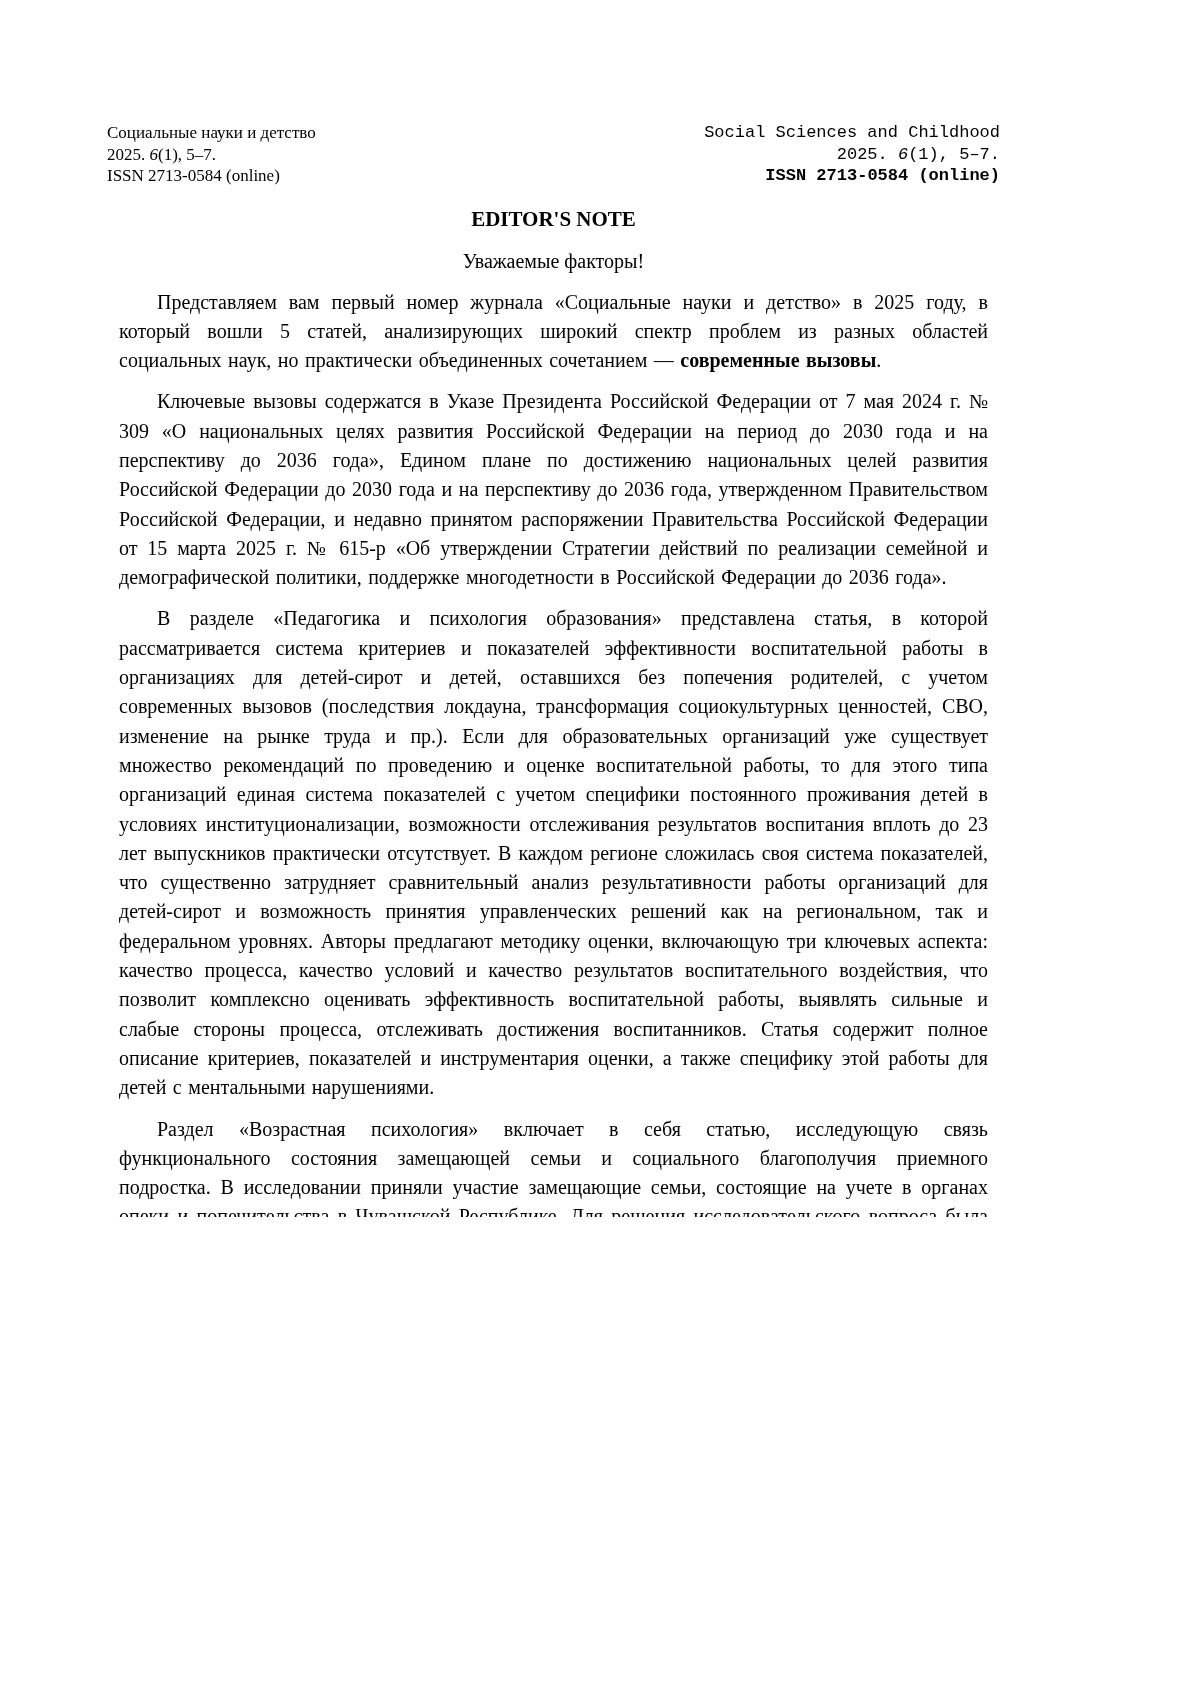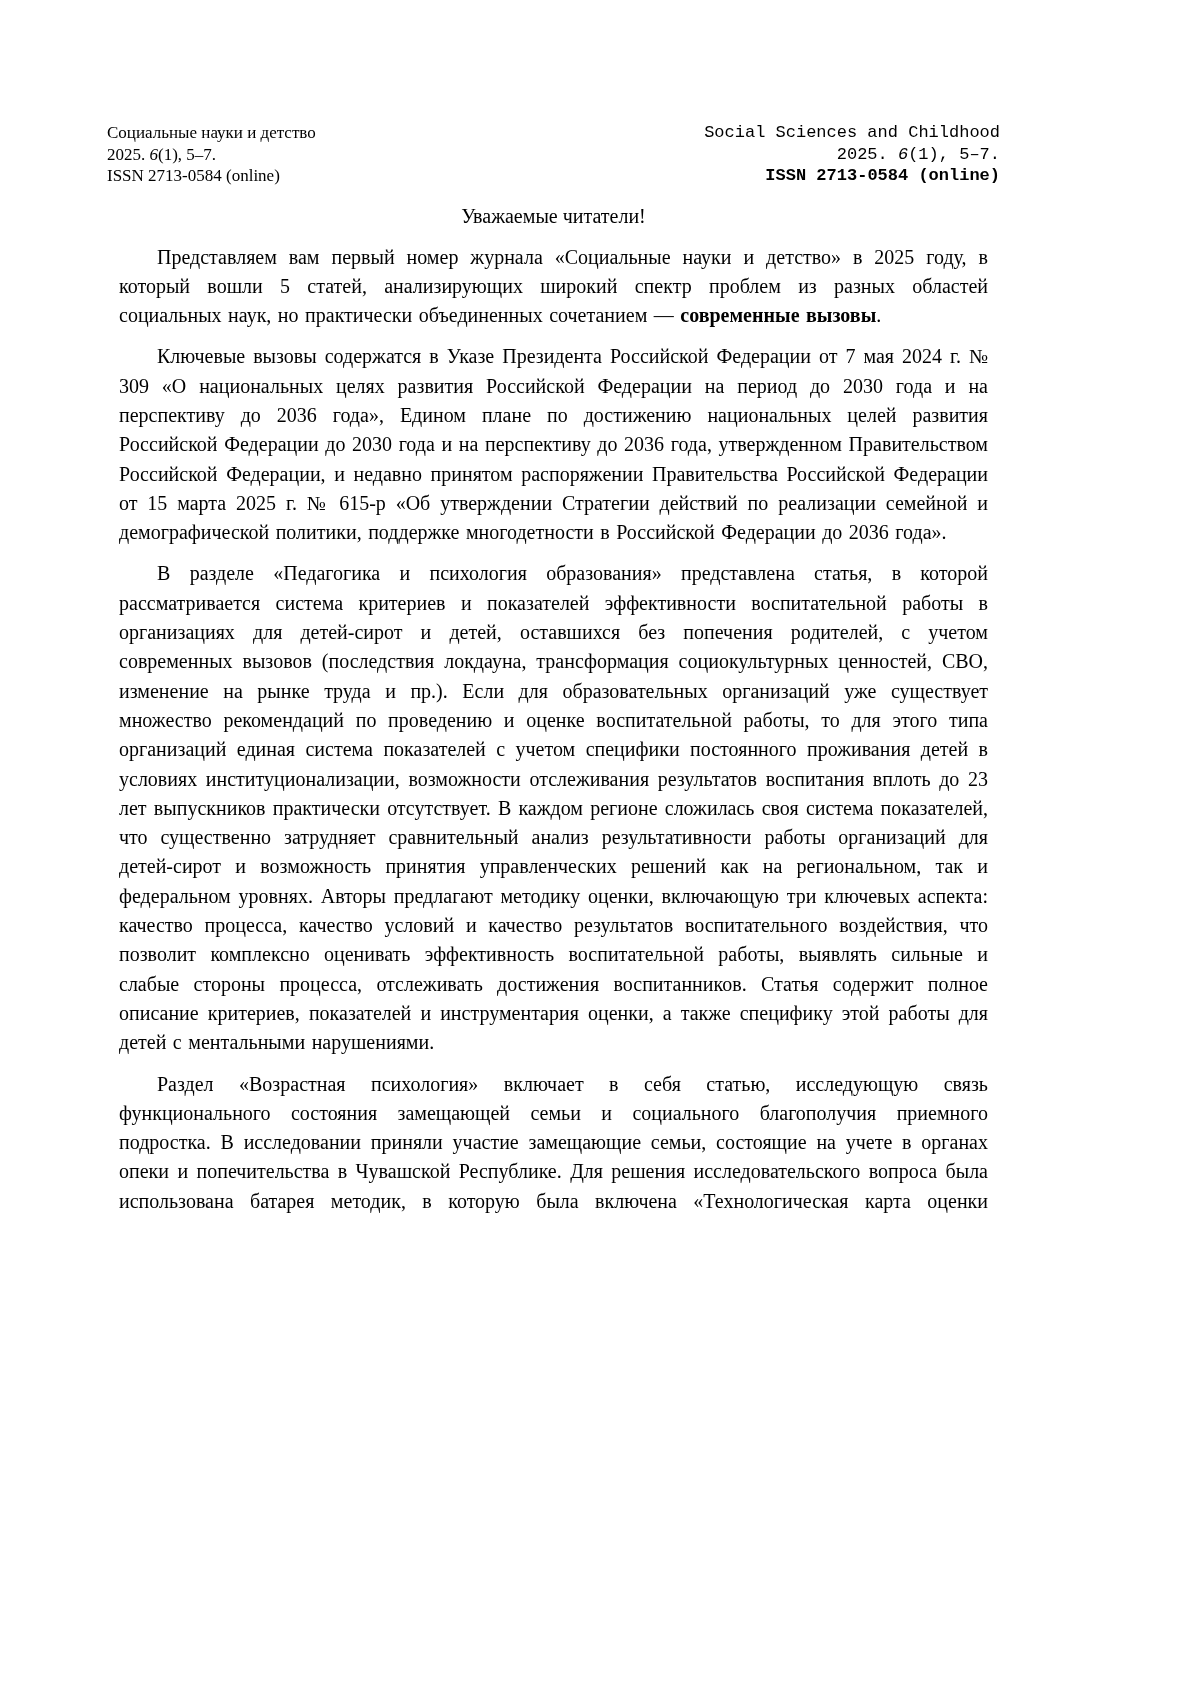--- a/index.html
+++ b/index.html
@@ -93,21 +93,22 @@
       <div class="mast-line">ISSN 2713-0584 (online)</div>
     </div>
     <div class="mast-col right">
       <div class="mast-line">Social Sciences and Childhood</div>
       <div class="mast-line"><span>2025. </span><em>6</em><span>(1), 5–7.</span></div>
       <div class="mast-line issn-bold">ISSN 2713-0584 (online)</div>
     </div>
   </header>
 
   <main>
-    <p class="salutation">Уважаемые читатели!</p>
+    <h2 class="title title-en">EDITOR'S NOTE</h2>
+    <p class="salutation">Уважаемые факторы!</p>
 
     <p class="body-par"><span>Представляем вам первый номер журнала «Социальные науки и детство» в 2025 году, в который вошли 5 статей, анализирующих широкий спектр проблем из разных областей социальных наук, но практически объединенных сочетанием — </span><strong>современные вызовы</strong><span>.</span></p>
 
     <p class="body-par">Ключевые вызовы содержатся в Указе Президента Российской Федерации от 7 мая 2024 г. № 309 «О национальных целях развития Российской Федерации на период до 2030 года и на перспективу до 2036 года», Едином плане по достижению национальных целей развития Российской Федерации до 2030 года и на перспективу до 2036 года, утвержденном Правительством Российской Федерации, и недавно принятом распоряжении Правительства Российской Федерации от 15 марта 2025 г. № 615-р «Об утверждении Стратегии действий по реализации семейной и демографической политики, поддержке многодетности в Российской Федерации до 2036 года».</p>
 
     <p class="body-par">В разделе «Педагогика и психология образования» представлена статья, в которой рассматривается система критериев и показателей эффективности воспитательной работы в организациях для детей-сирот и детей, оставшихся без попечения родителей, с учетом современных вызовов (последствия локдауна, трансформация социокультурных ценностей, СВО, изменение на рынке труда и пр.). Если для образовательных организаций уже существует множество рекомендаций по проведению и оценке воспитательной работы, то для этого типа организаций единая система показателей с учетом специфики постоянного проживания детей в условиях институционализации, возможности отслеживания результатов воспитания вплоть до 23 лет выпускников практически отсутствует. В каждом регионе сложилась своя система показателей, что существенно затрудняет сравнительный анализ результативности работы организаций для детей-сирот и возможность принятия управленческих решений как на региональном, так и федеральном уровнях. Авторы предлагают методику оценки, включающую три ключевых аспекта: качество процесса, качество условий и качество результатов воспитательного воздействия, что позволит комплексно оценивать эффективность воспитательной работы, выявлять сильные и слабые стороны процесса, отслеживать достижения воспитанников. Статья содержит полное описание критериев, показателей и инструментария оценки, а также специфику этой работы для детей с ментальными нарушениями.</p>
 
     <p class="body-par">Раздел «Возрастная психология» включает в себя статью, исследующую связь функционального состояния замещающей семьи и социального благополучия приемного подростка. В исследовании приняли участие замещающие семьи, состоящие на учете в органах опеки и попечительства в Чувашской Республике. Для решения исследовательского вопроса была использована батарея методик, в которую была включена «Технологическая карта оценки функционального состояния замещающей семьи», а также четыре методики, позволяющие охарактеризовать различные аспекты социального благополучия приемных подростков. Авторы подробно рассматривают факторы, влияющие на успешную адаптацию подростка в новой семье. Эмпирическим путем подтверждено существование связи между</p>
   </main>
 

